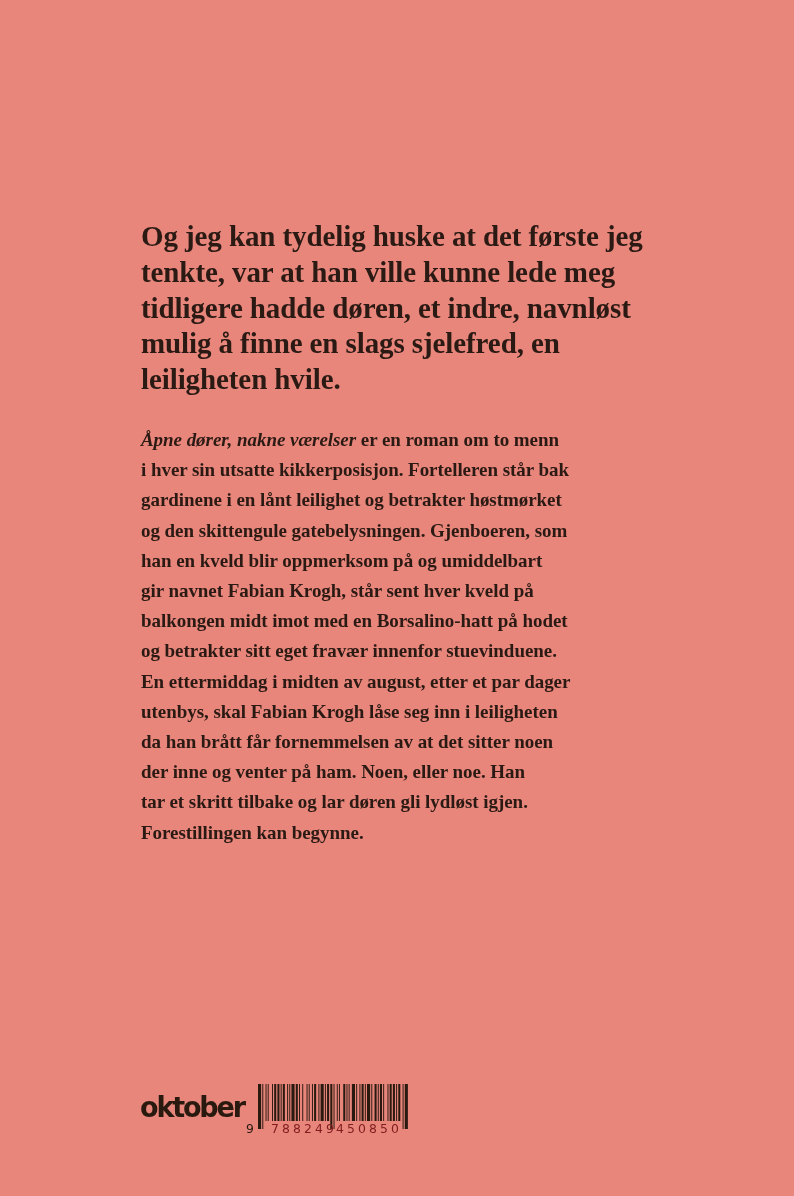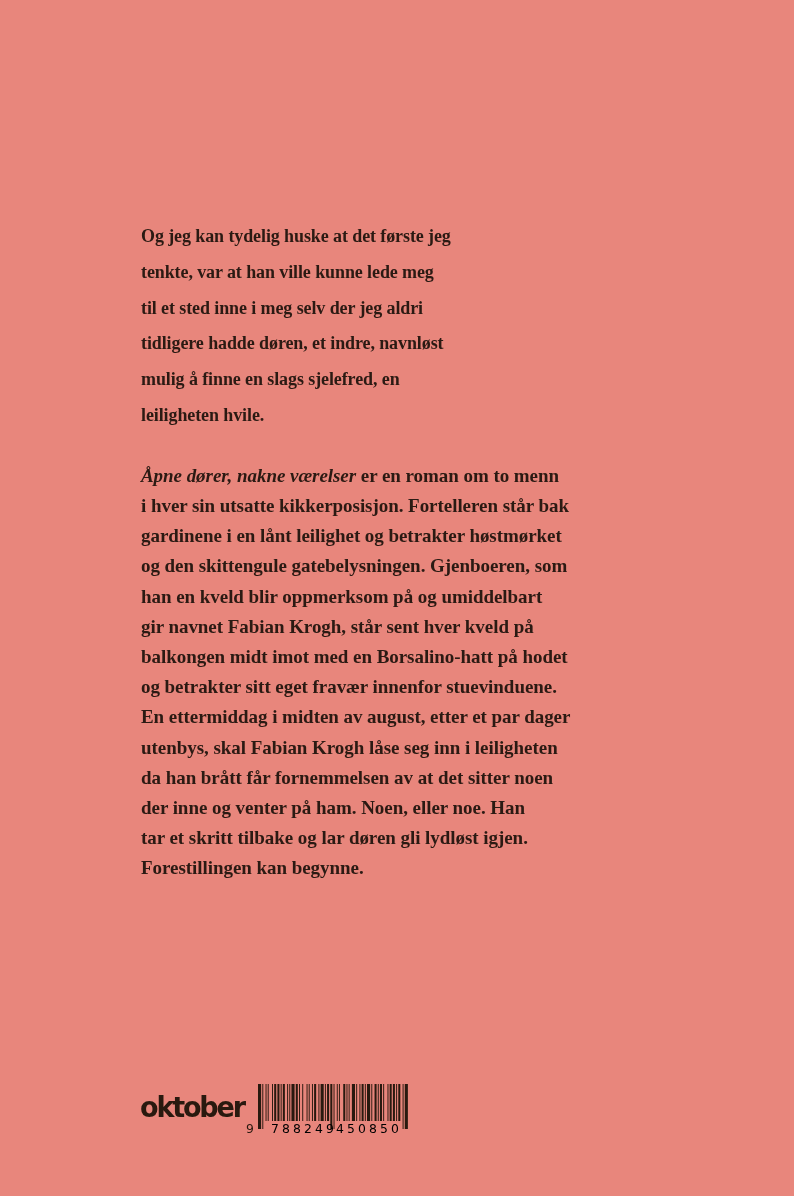--- a/index.html
+++ b/index.html
@@ -24,21 +24,21 @@
 
   
   .text-col {
     position: absolute;
     left: 141px;
     top: 219px;
     width: 530px;
   }
 
   .pull-quote {
-    font-size: 18px;
+    font-size: 29px;
     line-height: 35.8px;
     font-weight: 700;
     letter-spacing: -0.1px;
     margin: 0;
     text-align: left;
   }
   .pull-quote .ln {
     display: block;
     white-space: pre;
   }
@@ -98,21 +98,21 @@
     display: block;
   }
   .bc-digits {
     position: absolute;
     left: 0;
     top: 37px;
     width: 150px;
     height: 15px;
     font-family: "DejaVu Sans", sans-serif;
     font-size: 12.4px;
-    color: #000000;
+    color: #7f1d1d;
     line-height: 15px;
     white-space: pre;
   }
   .bc-lead {
     position: absolute;
     left: -12px;
     top: 37px;
     font-family: "DejaVu Sans", sans-serif;
     font-size: 12.4px;
     color: #29190f;
@@ -134,21 +134,20 @@
 </head>
 <body>
 
 <div class="cover">
 
   <div class="text-col">
 
     <div class="pull-quote">
         <span class="ln">Og jeg kan tydelig huske at det første jeg</span>
         <span class="ln">tenkte, var at han ville kunne lede meg</span>
-        <span class="ln">til et sted inne i meg selv der jeg aldri</span>
         <span class="ln">tidligere hadde døren, et indre, navnløst</span>
         <span class="ln">mulig å finne en slags sjelefred, en</span>
         <span class="ln">leiligheten hvile.</span>
       </div>
 
     <div class="blurb">
       <span class="ln"><span class="title-italic">Åpne dører, nakne værelser</span><span> er en roman om to menn</span></span>
       <span class="blurb-rest"><span class="ln">i hver sin utsatte kikkerposisjon. Fortelleren står bak</span><span class="ln">gardinene i en lånt leilighet og betrakter høstmørket</span><span class="ln">og den skittengule gatebelysningen. Gjenboeren, som</span><span class="ln">han en kveld blir oppmerksom på og umiddelbart</span><span class="ln">gir navnet Fabian Krogh, står sent hver kveld på</span><span class="ln">balkongen midt imot med en Borsalino-hatt på hodet</span><span class="ln">og betrakter sitt eget fravær innenfor stuevinduene.</span><span class="ln">En ettermiddag i midten av august, etter et par dager</span><span class="ln">utenbys, skal Fabian Krogh låse seg inn i leiligheten</span><span class="ln">da han brått får fornemmelsen av at det sitter noen</span><span class="ln">der inne og venter på ham. Noen, eller noe. Han</span><span class="ln">tar et skritt tilbake og lar døren gli lydløst igjen.</span><span class="ln">Forestillingen kan begynne.</span></span>
     </div>
 

